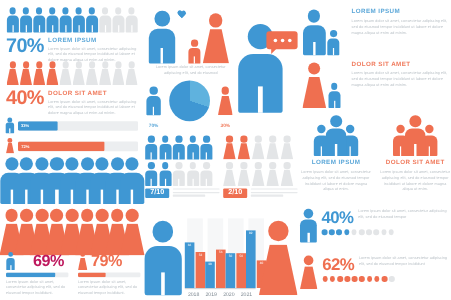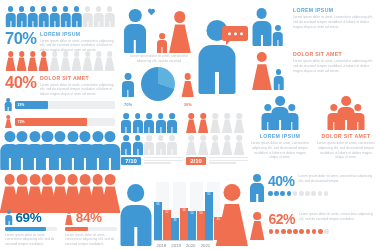--- a/index.html
+++ b/index.html
@@ -313,34 +313,34 @@
     </div>
 
   <div id="lc-statpair" style="position: absolute; left: 5px; top: 210px; width: 112px; height: 34px; display: flex; gap: 8px;">
       <div style="flex: 1 1 0%;">
         <div style="display: flex; align-items: center; gap: 3px;">
           <div class="person man" style="width: 7.5px; height: 15px; color: rgb(63, 151, 211);">
             <span class="head" style="width: 4.275px; height: 4.275px; background: rgb(63, 151, 211); top: 0px;"></span>
             <span class="body" style="width: 7.5px; height: 9.975px; top: 5.025px; background: rgb(63, 151, 211); border-radius: 2.55px 2.55px 0.45px 0.45px;"></span>
             <span class="legs" style="width: 0.825px; height: 4.5px; bottom: 0px; background: rgb(255, 255, 255);"></span>
           </div>
-          <span style="font-size: 13.5px; line-height: 14px; font-weight: bold; letter-spacing: -0.4px; color: #0369a1;">69%</span>
+          <span style="font-size: 13.5px; line-height: 14px; font-weight: bold; letter-spacing: -0.4px; color: #be185d; margin-left: 12px;">69%</span>
         </div>
         <div class="track" style="height: 3.6px; margin-top: 2px;">
           <div class="fill" style="width: 78%; background: rgb(63, 151, 211);"></div>
         </div>
         <div class="body-txt" style="margin-top: 2px;">Lorem ipsum dolor sit amet, consectetur adipiscing elit, sed do eiusmod tempor incididunt.</div>
       </div>
       <div style="flex: 1 1 0%;">
         <div style="display: flex; align-items: center; gap: 3px;">
           <div class="person woman" style="width: 7.8px; height: 15px; color: rgb(239, 111, 80);">
             <span class="head" style="width: 4.125px; height: 4.125px; background: rgb(239, 111, 80); top: 0px;"></span>
             <span class="body" style="width: 7.8px; height: 10.2px; top: 4.8px; background: rgb(239, 111, 80);"></span>
           </div>
-          <span style="font-size: 13.5px; line-height: 14px; font-weight: bold; letter-spacing: -0.4px; color: rgb(239, 111, 80);">84%</span>
+          <span style="font-size: 13.5px; line-height: 14px; font-weight: bold; letter-spacing: -0.4px; color: rgb(239, 111, 80);">79%</span>
         </div>
         <div class="track" style="height: 3.6px; margin-top: 2px;">
           <div class="fill" style="width: 45%; background: rgb(239, 111, 80);"></div>
         </div>
         <div class="body-txt" style="margin-top: 2px;">Lorem ipsum dolor sit amet, consectetur adipiscing elit, sed do eiusmod tempor incididunt.</div>
       </div>
     </div>
 
   <div id="mc-family" style="position: absolute; left: 124px; top: 5px; width: 72px; height: 48px; display: flex; align-items: flex-end; gap: 2px;">
       <div class="person man" style="width: 22px; height: 44px; color: rgb(63, 151, 211);">

